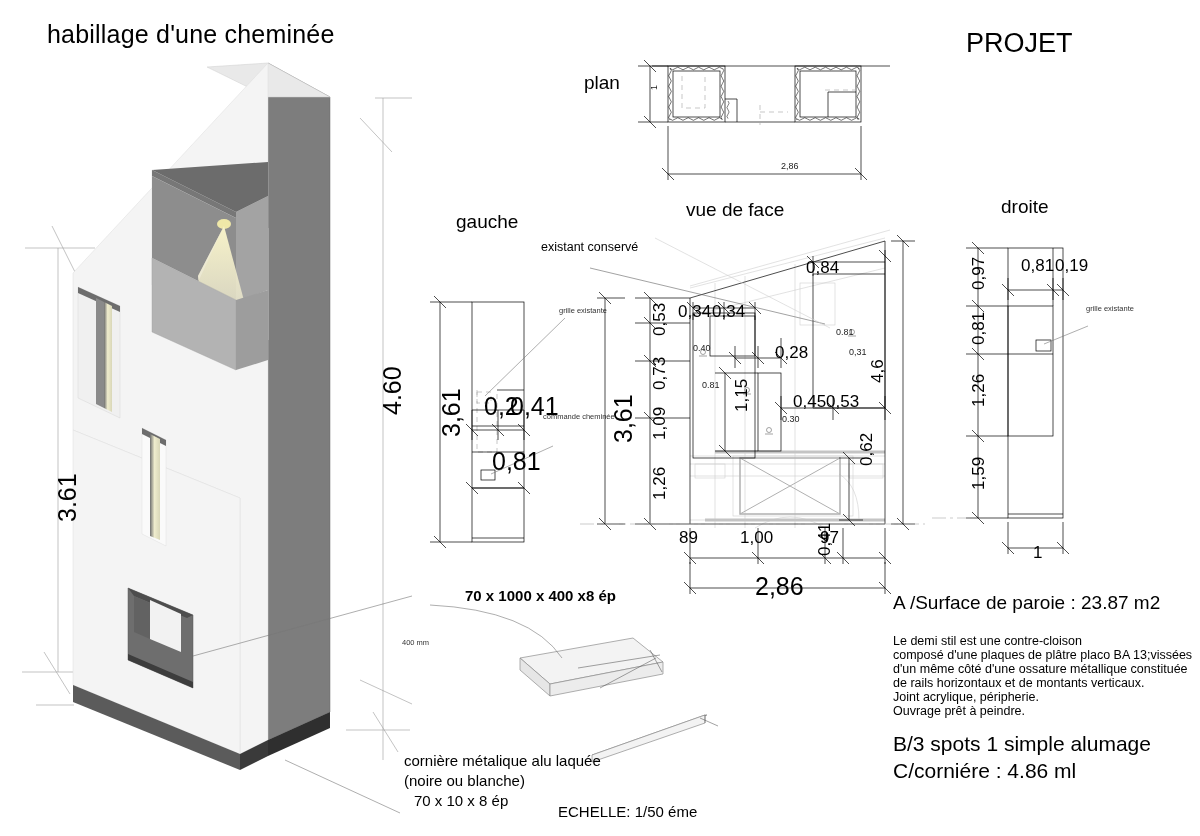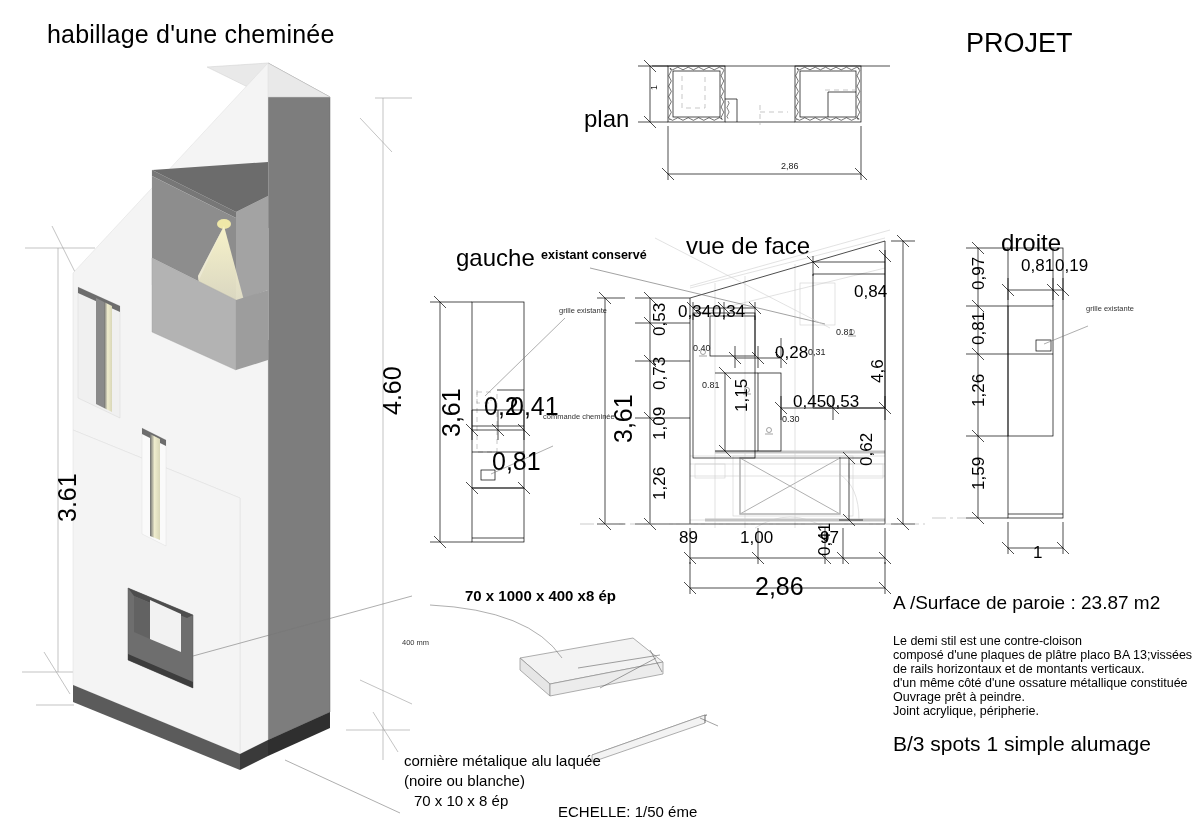--- a/index.html
+++ b/index.html
@@ -1,21 +1,21 @@
 <!DOCTYPE html>
 <html><head>
 <meta charset="utf-8">
 <style>
   html,body{margin:0;padding:0;background:#fff;}
   body{width:1200px;height:836px;position:relative;overflow:hidden;
        font-family:"Liberation Sans",sans-serif;color:#000;}
   .abs{position:absolute;}
   .ttl{font-size:25px;letter-spacing:.2px;white-space:nowrap;}
   .projet{font-size:27px;white-space:nowrap;}
-  .viewttl{font-size:24px;white-space:nowrap;margin-top:33px;}
+  .viewttl{font-size:19px;white-space:nowrap;}
   .dim{font-size:17px;white-space:nowrap;}
   .dim-v{font-size:17px;white-space:nowrap;transform:rotate(-90deg);transform-origin:0 0;}
   .dimbig{font-size:25px;white-space:nowrap;}
   .dimbig-v{font-size:25px;white-space:nowrap;transform:rotate(-90deg);transform-origin:0 0;}
   .tiny{font-size:7.5px;white-space:nowrap;color:#333;}
   .tiny2{font-size:9px;white-space:nowrap;color:#222;}
   .note{font-size:15px;white-space:nowrap;}
   .note-sm{font-size:12.5px;white-space:nowrap;}
   .hdnote{font-size:19px;font-weight:400;white-space:nowrap;}
   .bignote{font-size:21px;white-space:nowrap;}
@@ -220,21 +220,21 @@
   <path class="lead" d="M60 116 L140 38"></path>
   <path class="lead" d="M66 194 L128 166"></path>
 </svg>
 <div class="abs dimbig-v" style="left:437px;top:437px;">3,61</div>
 <div class="abs dimbig" style="left:484px;top:392px;">0,2</div>
 <div class="abs dimbig" style="left:510px;top:392px;">0,41</div>
 <div class="abs dimbig" style="left:492px;top:447px;">0,81</div>
 <div class="abs tiny" style="left:559px;top:306px;">grille existante</div>
 <div class="abs tiny" style="left:543px;top:412px;">commande cheminée</div>
 
-<div class="abs note-sm" style="left:541px;top:248px;font-weight:bold;">existant conservé</div>
+<div class="abs note-sm" style="left:541px;top:240px;">existant conservé</div>
 
 <svg width="340" height="330" style="left:595px;top:228px;">
 
   <g>
     <path class="ln-faint" d="M95 60 L290 10 M95 88 L290 40"></path>
     <path class="ln-faint" d="M120 55 L120 300 M150 48 L150 300 M200 36 L200 300"></path>
     <path class="ln-faint" d="M95 228 L290 228 M95 248 L290 248 M95 292 L290 292"></path>
     <rect x="138" y="228" width="120" height="60" class="ln-faint" fill="none"></rect>
     <rect x="205" y="55" width="35" height="42" class="ln-faint" fill="none"></rect>
     <path class="ln-faint" d="M95 236 L290 236"></path>
@@ -363,26 +363,26 @@
 </svg>
 
 <div class="abs dimbig-v" style="left:609px;top:443px;">3,61</div>
 <div class="abs dim-v" style="left:650px;top:336px;">0,53</div>
 <div class="abs dim-v" style="left:650px;top:390px;">0,73</div>
 <div class="abs dim-v" style="left:650px;top:440px;">1,09</div>
 <div class="abs dim-v" style="left:650px;top:500px;">1,26</div>
 
 <div class="abs dim" style="left:678px;top:302px;">0,34</div>
 <div class="abs dim" style="left:712px;top:302px;">0,34</div>
-<div class="abs dim" style="left:854px;top:258px;margin-top:24px;">0,84</div>
+<div class="abs dim" style="left:806px;top:258px;">0,84</div>
 
 <div class="abs dim-v" style="left:868px;top:383px;">4,6</div>
 
 <div class="abs dim" style="left:775px;top:343px;">0,28</div>
-<div class="abs tiny2" style="left:808px;top:347px;">0,31</div>
+<div class="abs tiny2" style="left:808px;top:347px;padding-left:41px;">0,31</div>
 <div class="abs dim" style="left:793px;top:392px;">0,45</div>
 <div class="abs dim" style="left:826px;top:392px;">0,53</div>
 <div class="abs dim-v" style="left:732px;top:412px;">1,15</div>
 <div class="abs dim-v" style="left:857px;top:466px;">0,62</div>
 
 <div class="abs tiny2" style="left:693px;top:343px;">0.40</div>
 <div class="abs tiny2" style="left:702px;top:380px;">0.81</div>
 <div class="abs tiny2" style="left:836px;top:327px;">0.81</div>
 <div class="abs tiny2" style="left:782px;top:414px;text-align:right;">0.30</div>
 
@@ -453,18 +453,19 @@
 <div class="abs note" style="left:404px;top:752px;">cornière métalique alu laquée</div>
 <div class="abs note" style="left:404px;top:772px;">(noire ou blanche)</div>
 <div class="abs note" style="left:414px;top:792px;">70 x 10 x 8 ép</div>
 
 <div class="abs note" style="left:558px;top:803px;">ECHELLE: 1/50  éme</div>
 
 <div class="abs" style="left:893px;top:592px;">
   <div class="hdnote" style="font-size:19px;">A /Surface de paroie : 23.87 m2</div>
   <div class="note-sm" style="margin-top:20px;">Le demi stil est une contre-cloison</div>
   <div class="note-sm"> composé d'une  plaques de plâtre placo BA 13;vissées</div>
+  <div class="note-sm">d'un même côté d'une ossature métallique constituée</div>
   <div class="note-sm">de rails horizontaux et de montants verticaux.</div>
-  <div class="note-sm">d'un même côté d'une ossature métallique constituée</div>
+  <div class="note-sm">Joint acrylique, péripherie.</div>
   <div class="note-sm">Ouvrage prêt à peindre.</div>
-  <div class="note-sm">Joint acrylique, péripherie.</div>
   <div class="bignote" style="margin-top:14px;">B/3 spots 1 simple alumage</div>
+  <div class="bignote" style="margin-top:3px;">C/corniére : 4.86 ml</div>
 </div>
 
 </body></html>

